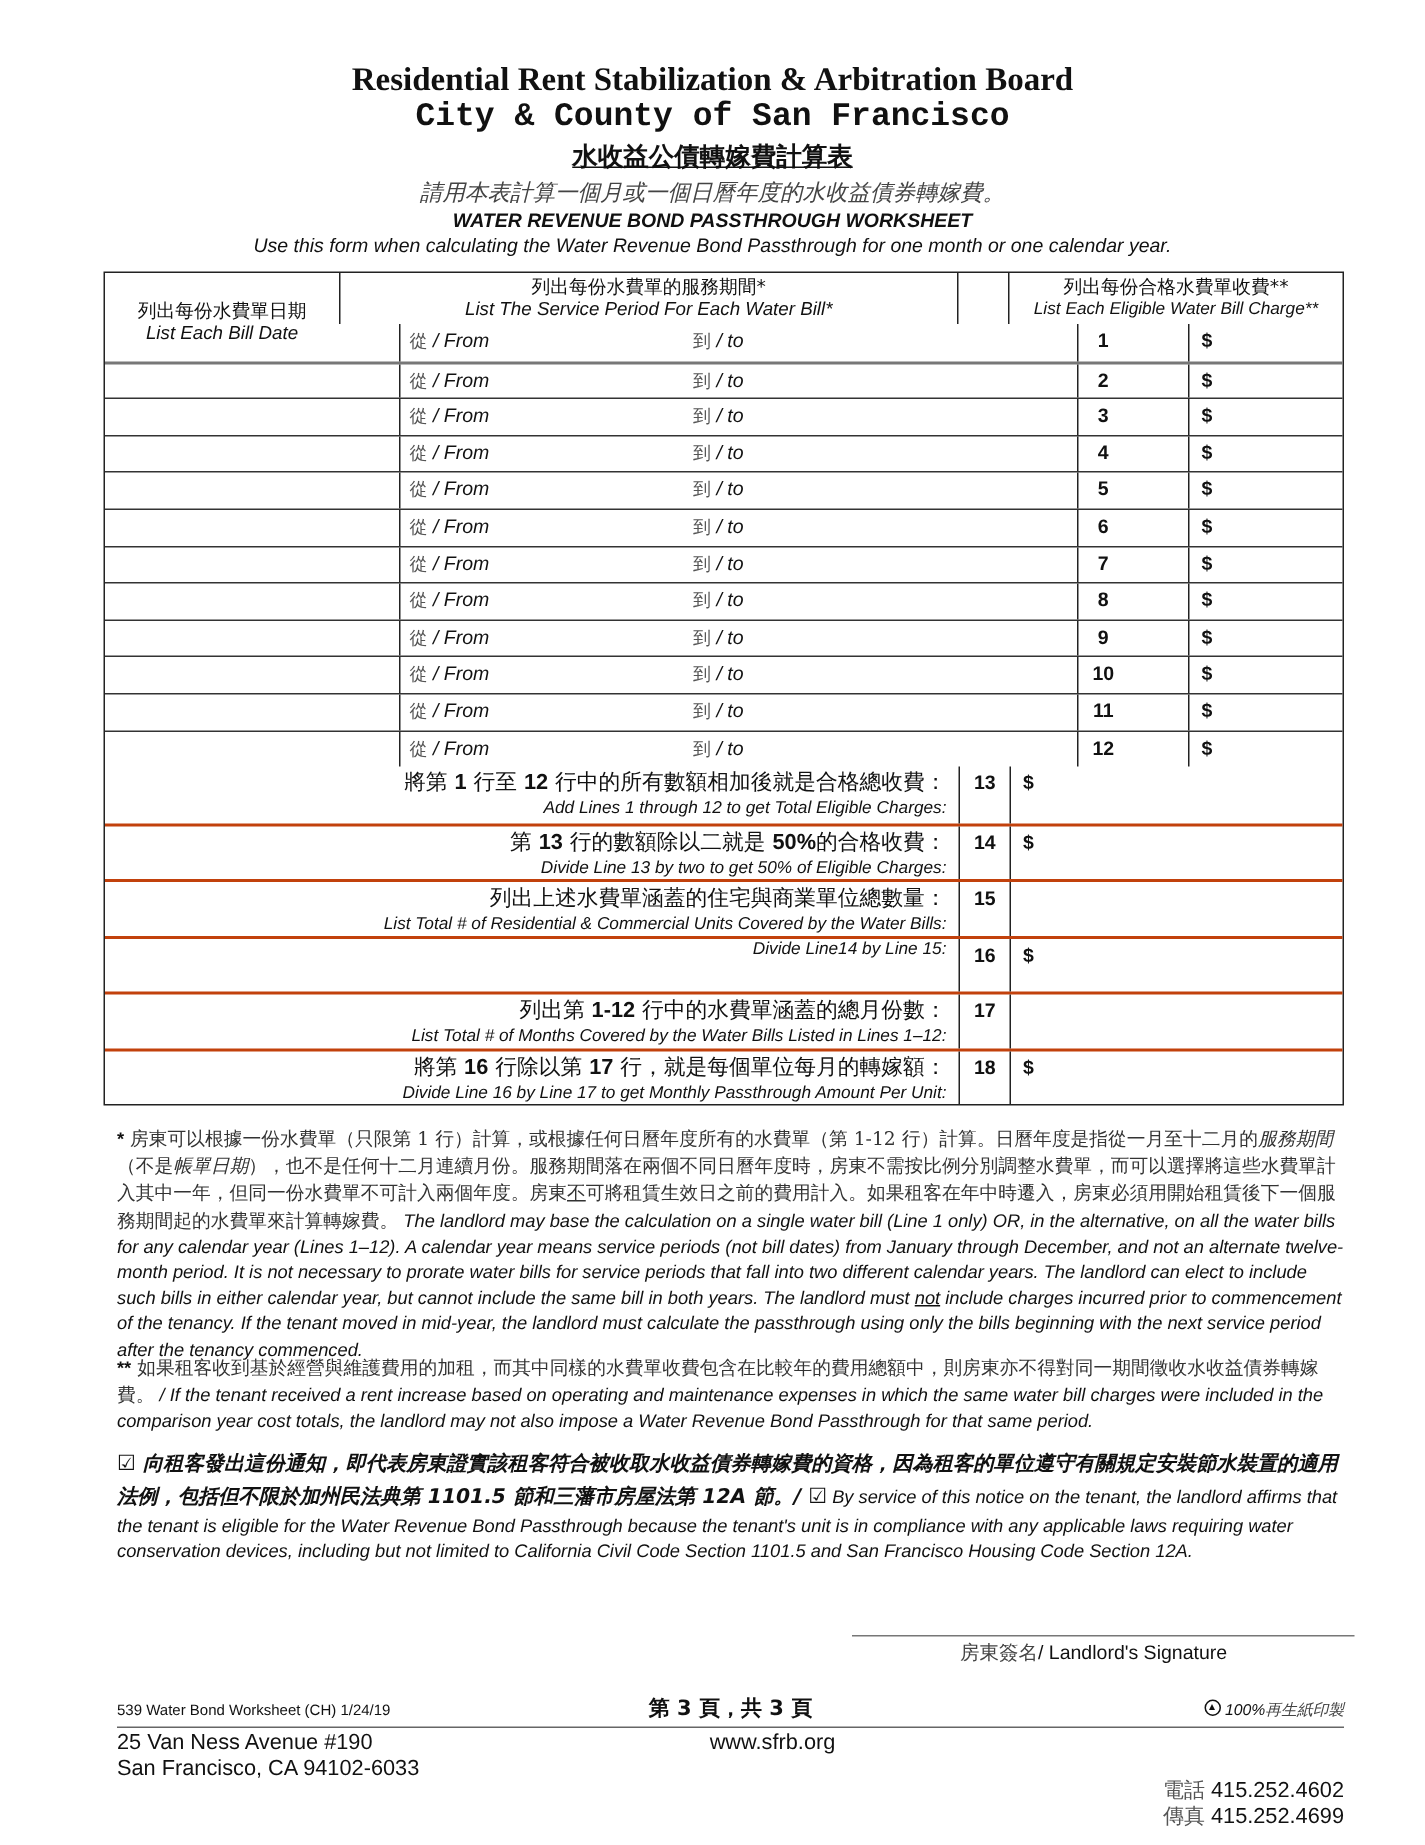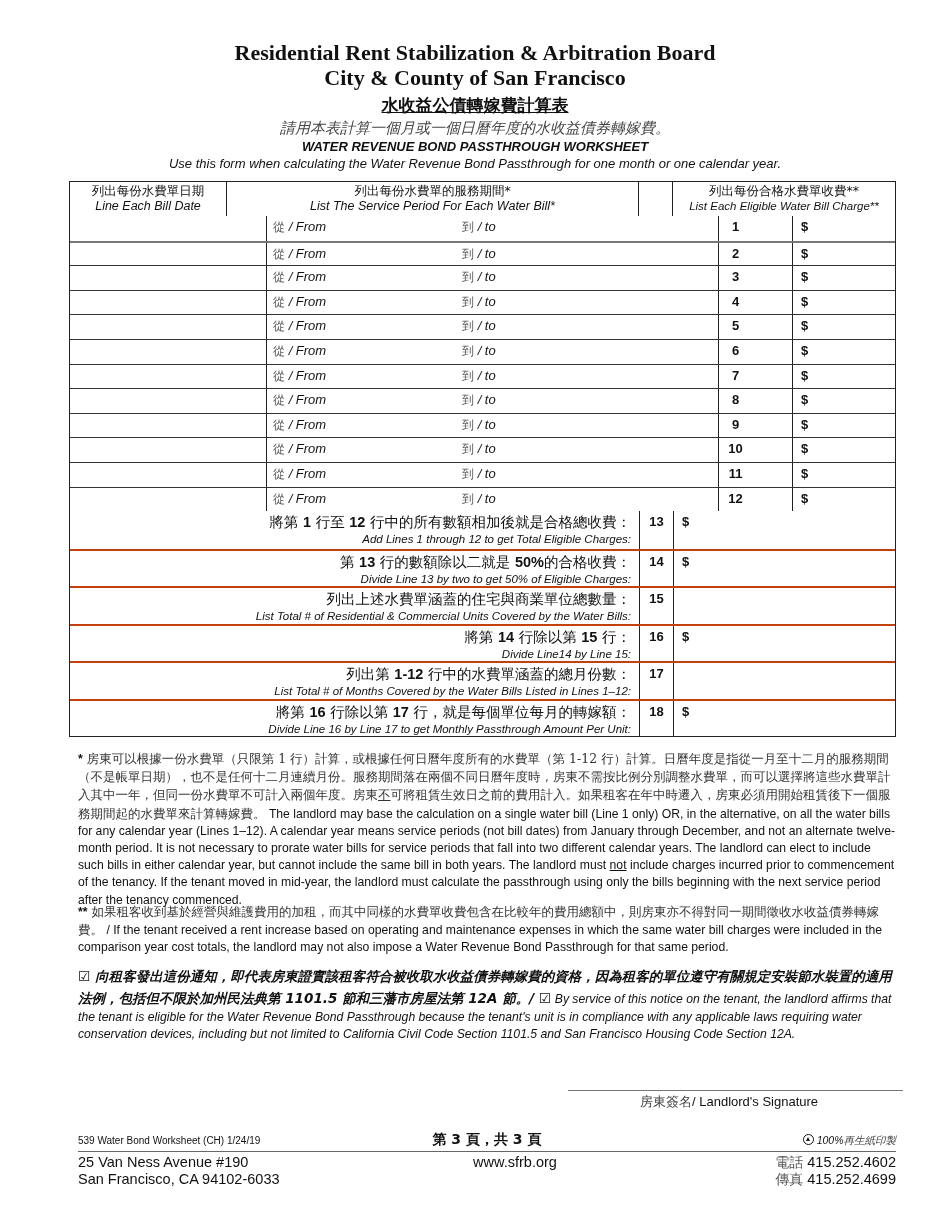--- a/index.html
+++ b/index.html
@@ -1,34 +1,34 @@
 <!DOCTYPE html>
 <html><head>
 <meta charset="utf-8">
 <style>
   * { box-sizing: border-box; margin: 0; padding: 0; }
   html, body { width: 950px; height: 1230px; background: #ffffff; }
   body { position: relative; color: #111; font-family: "Liberation Sans", sans-serif; overflow: hidden; }
 
   .hdr { position: absolute; left: 0; width: 950px; text-align: center; }
   .h-org { top: 40px; font-family: "Liberation Serif", serif; font-weight: bold; font-size: 22px; line-height: 25px; }
-  .h-city { top: 65px; font-family: Liberation Serif, serif; font-weight: bold; font-size: 22px; line-height: 25px; }
+  .h-city { top: 65px; font-family: Liberation Mono, monospace; font-weight: bold; font-size: 22px; line-height: 25px; }
   .h-zh-title { top: 94px; font-family: "DejaVu Serif", serif; font-size: 17px; line-height: 22px; font-weight: bold; }
   .h-zh-title span { text-decoration: underline; }
   .h-zh-sub { top: 118px; font-family: "DejaVu Serif", serif; font-style: italic; font-size: 15px; line-height: 20px; color: #444; }
   .h-en-title { top: 139px; font-weight: bold; font-style: italic; font-size: 13px; line-height: 16px; }
   .h-en-sub { top: 156px; font-style: italic; font-size: 13px; line-height: 16px; }
 
   .tbl { position: absolute; left: 69px; top: 181px; width: 827px; border: 1.5px solid #222; }
   .row { display: flex; border-top: 1px solid #333; }
   .row:first-child { border-top: none; }
   .row.thick { border-top: 2px solid #777; }
   .cell { border-left: 1px solid #222; position: relative; }
   .cell:first-child { border-left: none; }
-  .c1 { width: 156px; }
+  .c1 { width: 156px; margin-top: 16px; }
   .c2 { width: 412px; }
   .c3 { width: 34px; }
   .c4 { flex: 1; }
   .head-row { height: 34px; }
   .head-row .cell { text-align: center; }
   .zh-h { font-family: "DejaVu Sans", sans-serif; font-size: 12.5px; line-height: 16px; padding-top: 1px; }
   .en-h { font-style: italic; font-size: 12.5px; line-height: 15px; }
   .en-h.small { font-size: 11.5px; }
 
   .bill-row { height: 24.6px; gap: 40px; }
@@ -43,21 +43,21 @@
   .sum-label { width: 569px; text-align: right; padding-right: 8px; }
   .sum-zh { font-family: "DejaVu Sans", sans-serif; font-size: 14.5px; line-height: 20px; padding-top: 1px; }
   .sum-zh b { font-family: "Liberation Sans", sans-serif; }
   .sum-en { font-style: italic; font-size: 11.5px; line-height: 14px; }
 
   .notes { position: absolute; left: 78px; width: 818px; font-size: 12.2px; line-height: 17.2px; }
   .n1 { top: 750px; }
   .n2 { top: 903px; }
   .n3 { top: 965px; }
   .notes .zhs { font-family: "DejaVu Serif", serif; color: #333; font-size: 12.5px; margin-top: 35px; }
-  .notes .it { }
+  .notes .it { font-style: italic; }
   .notes u { text-decoration: underline; }
   .n3 .zhb { font-family: "DejaVu Sans", sans-serif; font-weight: bold; font-style: italic; font-size: 13.5px; line-height: 22px; }
   .n3 .enp { font-style: italic; font-size: 12.2px; line-height: 15.5px; }
   .chk { font-size: 14px; font-weight: bold; }
 
   .sig-line { position: absolute; left: 568px; top: 1090px; width: 335px; border-top: 1.5px solid #777; }
   .sig-label { position: absolute; left: 640px; top: 1094px; font-size: 13px; line-height: 16px; }
   .sig-label .zhs { font-family: "DejaVu Serif", serif; color: #444; }
   .sig-label .it { }
 
@@ -65,38 +65,38 @@
   .form-id { position: absolute; left: 0; top: 3px; font-size: 10px; line-height: 14px; }
   .page-num { position: absolute; left: 0; width: 818px; text-align: center; top: 0; font-family: "DejaVu Sans", sans-serif; font-weight: bold; font-size: 14px; line-height: 17px; }
   .recycle { position: absolute; right: 0; top: 2px; font-size: 10.5px; line-height: 14px; font-style: italic; }
   .recycle .zhs { font-family: "DejaVu Serif", serif; color: #444; }
   .recycle-icon { display: inline-block; width: 11px; height: 11px; border-radius: 50%; border: 1.2px solid #111; position: relative; vertical-align: -1px; margin-right: 3px; }
   .recycle-icon::after { content: ""; position: absolute; left: 2px; top: 2px; width: 0; height: 0; border-left: 2.5px solid transparent; border-right: 2.5px solid transparent; border-bottom: 4px solid #111; }
   .foot-rule { position: absolute; left: 78px; top: 1151px; width: 818px; border-top: 1.5px solid #666; }
   .addr { position: absolute; left: 78px; top: 1154px; font-size: 14.5px; line-height: 17px; }
   .web { position: absolute; left: 0; width: 1030px; text-align: center; top: 1154px; font-size: 14.5px; line-height: 17px; pointer-events: auto; }
   .web span { display: inline-block; }
-  .phones { position: absolute; right: 54px; top: 1154px; font-size: 14.5px; line-height: 17px; text-align: right; }
+  .phones { position: absolute; right: 54px; top: 1186px; font-size: 14.5px; line-height: 17px; text-align: right; }
   .phones .zhs { font-family: "DejaVu Serif", serif; color: #555; font-size: 14px; }
 </style>
 </head>
 <body>
 
 <div class="hdr h-org">Residential Rent Stabilization &amp; Arbitration Board</div>
 <div class="hdr h-city">City &amp; County of San Francisco</div>
 <div class="hdr h-zh-title"><span>水收益公債轉嫁費計算表</span></div>
 <div class="hdr h-zh-sub">請用本表計算一個月或一個日曆年度的水收益債券轉嫁費。</div>
 <div class="hdr h-en-title">WATER REVENUE BOND PASSTHROUGH WORKSHEET</div>
 <div class="hdr h-en-sub">Use this form when calculating the Water Revenue Bond Passthrough for one month or one calendar year.</div>
 
 <div class="tbl">
   <div class="row head-row">
     <div class="cell c1">
       <div class="zh-h">列出每份水費單日期</div>
-      <div class="en-h">Line Each Bill Date</div>
+      <div class="en-h">List Each Bill Date</div>
     </div>
     <div class="cell c2">
       <div class="zh-h">列出每份水費單的服務期間*</div>
       <div class="en-h">List The Service Period For Each Water Bill*</div>
     </div>
     <div class="cell c3"></div>
     <div class="cell c4">
       <div class="zh-h">列出每份合格水費單收費**</div>
       <div class="en-h small">List Each Eligible Water Bill Charge**</div>
     </div>
@@ -231,21 +231,20 @@
       <div class="row sum-row">
         <div class="cell sum-label">
           <div class="sum-zh"><span>列出上述水費單涵蓋的住宅與商業單位總數量：</span><b></b><span></span><b></b><span></span></div>
           <div class="sum-en">List Total # of Residential &amp; Commercial Units Covered by the Water Bills:</div>
         </div>
         <div class="cell c3 num">15</div>
         <div class="cell c4 dollar"></div>
       </div>
       <div class="row sum-row">
         <div class="cell sum-label">
-          <div class="sum-zh"><span>將第 </span><b>14</b><span> 行除以第 </span><b>15</b><span> 行：</span></div>
           <div class="sum-en">Divide Line14 by Line 15:</div>
         </div>
         <div class="cell c3 num">16</div>
         <div class="cell c4 dollar">$</div>
       </div>
       <div class="row sum-row">
         <div class="cell sum-label">
           <div class="sum-zh"><span>列出第 </span><b>1-12</b><span> 行中的水費單涵蓋的總月份數：</span><b></b><span></span></div>
           <div class="sum-en">List Total # of Months Covered by the Water Bills Listed in Lines 1–12:</div>
         </div>

